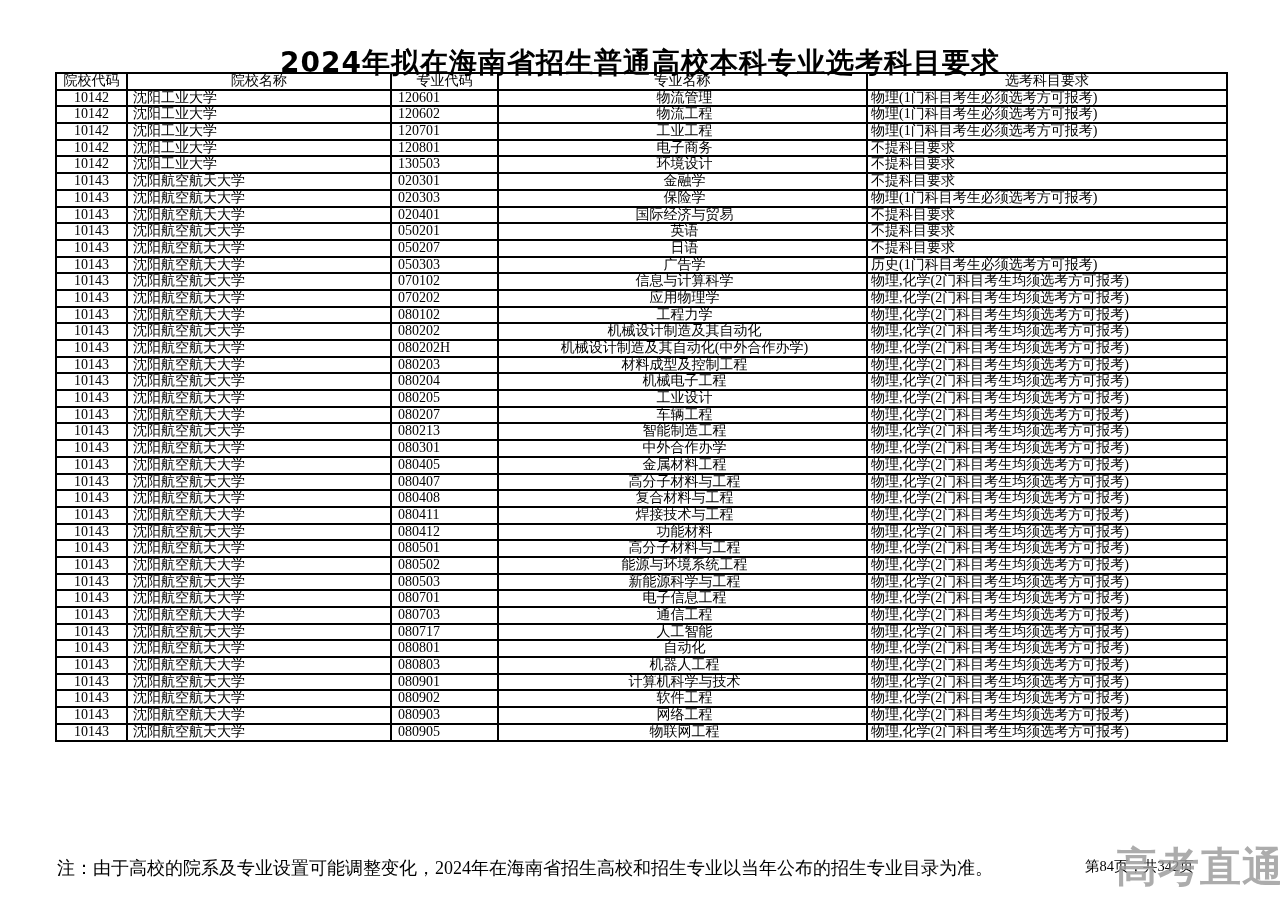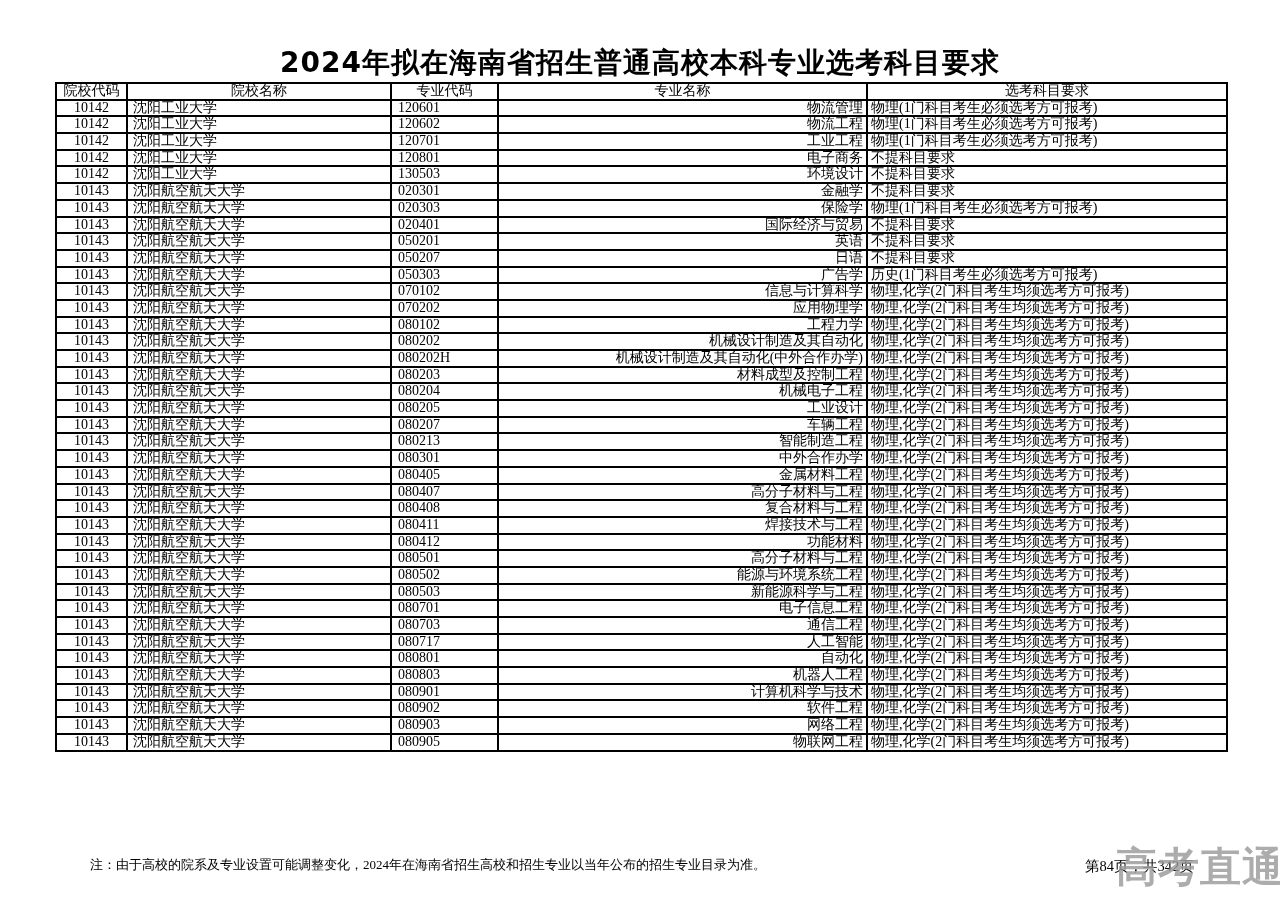--- a/index.html
+++ b/index.html
@@ -25,45 +25,45 @@
     width: 1280px;
     text-align: center;
     font-family: "DejaVu Sans", "Liberation Sans", sans-serif;
     font-weight: bold;
     font-size: 28px;
     letter-spacing: 1px;
     margin: 0;
   }
   table.req-table {
     position: absolute;
-    left: 55px; top: 82px;
+    left: 55px; top: 72px;
     width: 1171px; height: 596px;
     border-collapse: collapse;
     table-layout: fixed;
   }
   .req-table th, .req-table td {
     border: 2px solid #000;
     font-size: 14px;
     line-height: 1.05;
     padding: 0 3px;
     white-space: nowrap;
     overflow: hidden;
     font-weight: normal;
     vertical-align: middle;
   }
   .req-table thead th { text-align: center; }
   td.c-code { text-align: center; }
   td.c-name { text-align: left; padding-left: 5px; }
   td.m-code { text-align: left; padding-left: 6px; }
-  td.m-name { text-align: right; padding-left: 7px; }
+  td.m-name { text-align: center; padding-left: 7px; }
   td.req    { text-align: left; }
   .note {
     position: absolute;
-    left: 90px; top: 856px;
-    font-size: 13px;
+    left: 57px; top: 856px;
+    font-size: 18px;
     white-space: nowrap;
     text-align: right;
   }
   .page-label {
     position: absolute;
     left: 1085px; top: 857px;
     font-size: 14.5px;
     white-space: nowrap;
     z-index: 1;
   }

